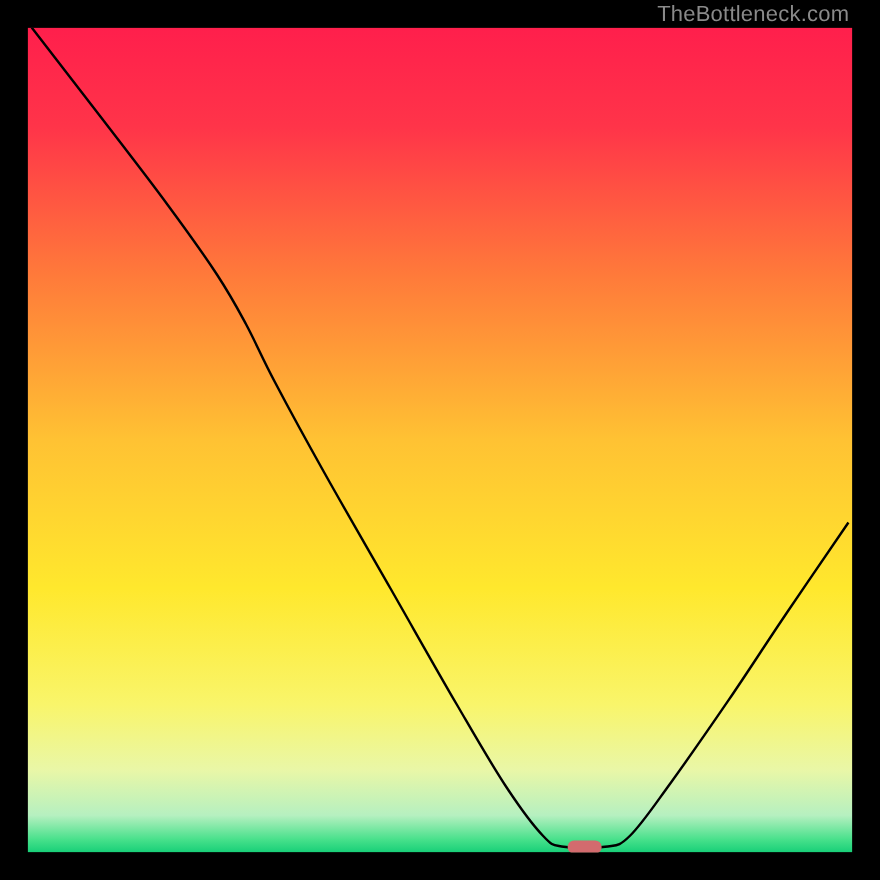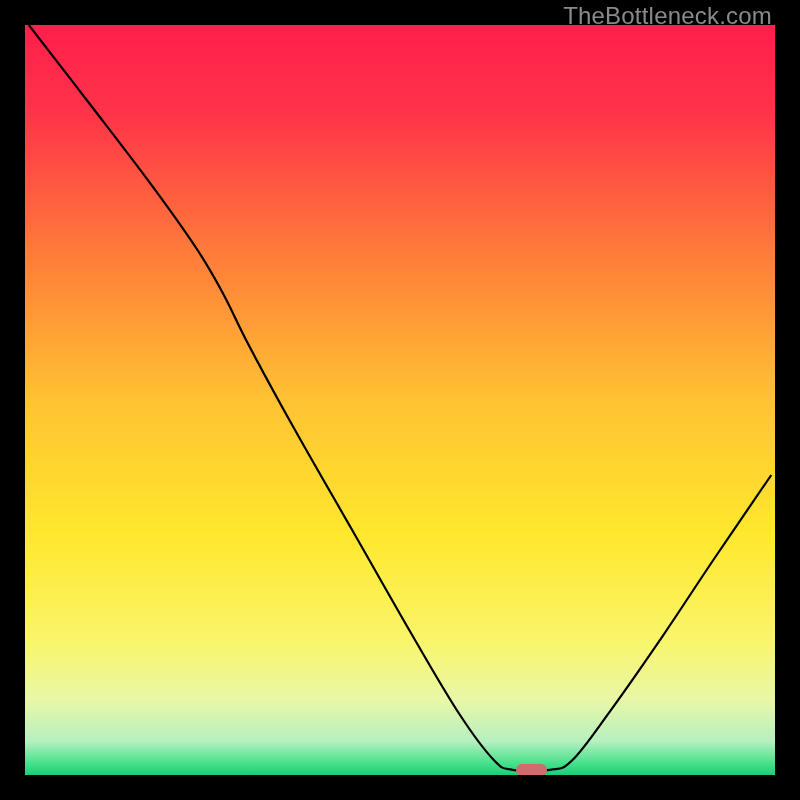--- a/index.html
+++ b/index.html
@@ -40,21 +40,21 @@
   .marker {
     position: absolute;
     background: #d36b6e;
     border-radius: 6px;
   }
   .watermark {
     position: absolute;
     top: 2px;
     right: 28px;
     font-family: Arial, Helvetica, sans-serif;
-    font-size: 24px;
+    font-size: 20px;
     color: #8a8a8a;
     letter-spacing: 0.2px;
   }
 </style>
 </head>
 <body>
 
 <div class="frame">
   <div class="watermark">TheBottleneck.com</div>
 

